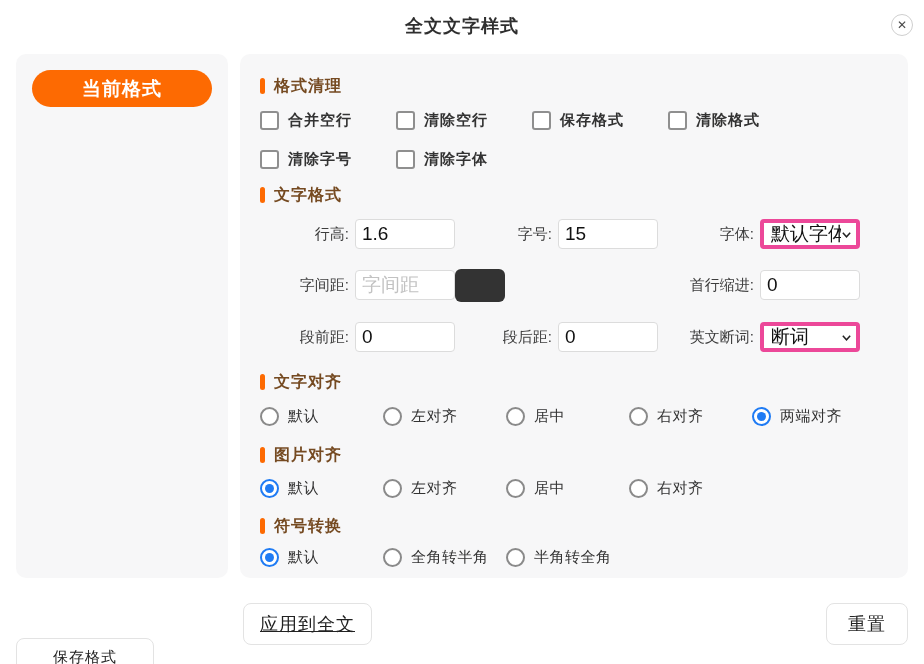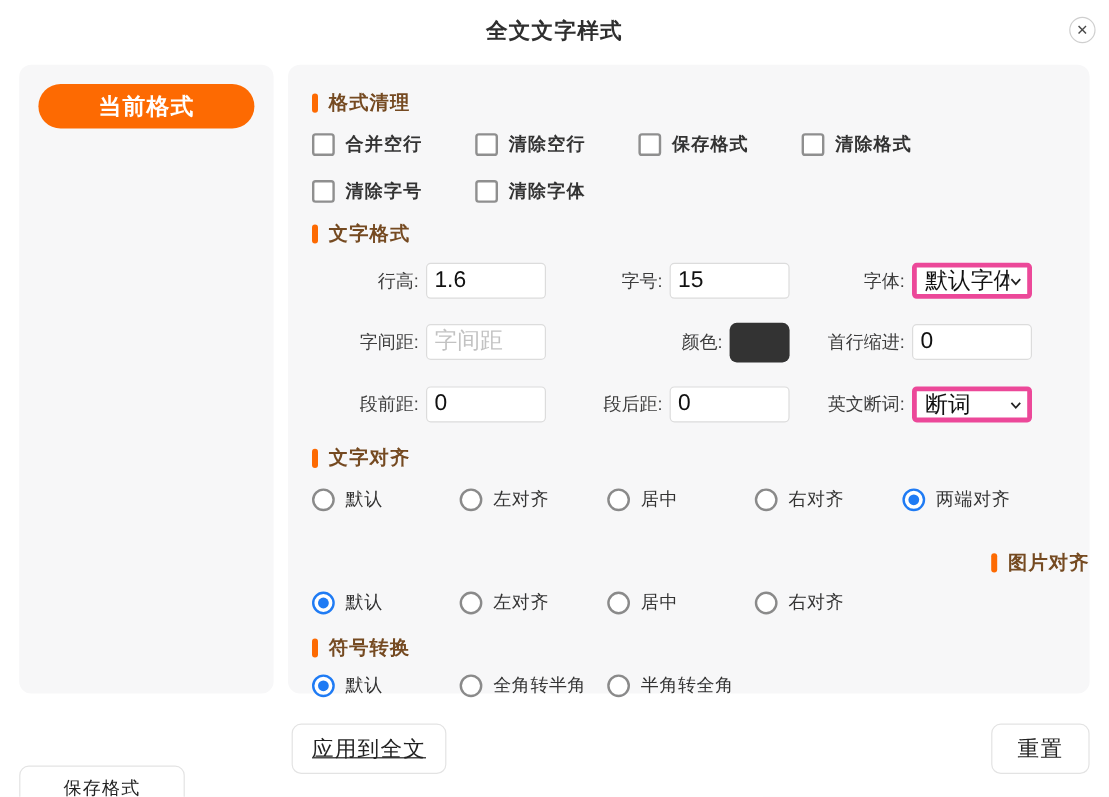--- a/index.html
+++ b/index.html
@@ -88,21 +88,21 @@
     background:#fff;flex:none;position:relative;box-sizing:content-box;
   }
   .rd-item.on .rd-circle{border-color:#1f7bf4;}
   .rd-item.on .rd-circle::after{
     content:"";position:absolute;left:3px;top:3px;width:9px;height:9px;
     border-radius:50%;background:#1f7bf4;
   }
   .rd-label{font-size:15px;color:#333;margin-left:9px;letter-spacing:0.5px;}
   .sec-hd.mt-tf{margin-top:14px;}
   .sec-hd.mt-ta{margin-top:19px;}
-  .sec-hd.mt-ia{margin-top:32px;justify-content:flex-end;}
+  .sec-hd.mt-ia{margin-top:18px;}
   .sec-hd.mt-sc{margin-top:17px;}
   
   .foot-btn{
     position:absolute;background:#fff;border:1px solid #e3e3e3;border-radius:8px;
     color:#222;cursor:pointer;font-family:inherit;letter-spacing:1px;
   }
   .save-btn{left:16px;top:638px;height:38px;padding:0 36px;font-size:15px;}
   .apply-btn{left:243px;top:603px;height:42px;padding:0 16px;font-size:18px;text-decoration:underline;}
   .reset-btn{right:16px;top:603px;height:42px;padding:0 21px;font-size:18px;}
 </style>
@@ -175,21 +175,20 @@
           </svg>
       </div>
     </div>
   </div>
   <div class="in-row r2">
     <div class="cell c1">
       <label>字间距:</label>
       <input class="tbox" type="text" placeholder="字间距" style="">
     </div>
     <div class="cell c2">
-      <label>颜色:</label>
       <div class="swatch"></div>
     </div>
     <div class="cell c3">
       <label>首行缩进:</label>
       <input class="tbox" type="text" value="0" style="">
     </div>
   </div>
   <div class="in-row r3">
     <div class="cell c1">
       <label>段前距:</label>

